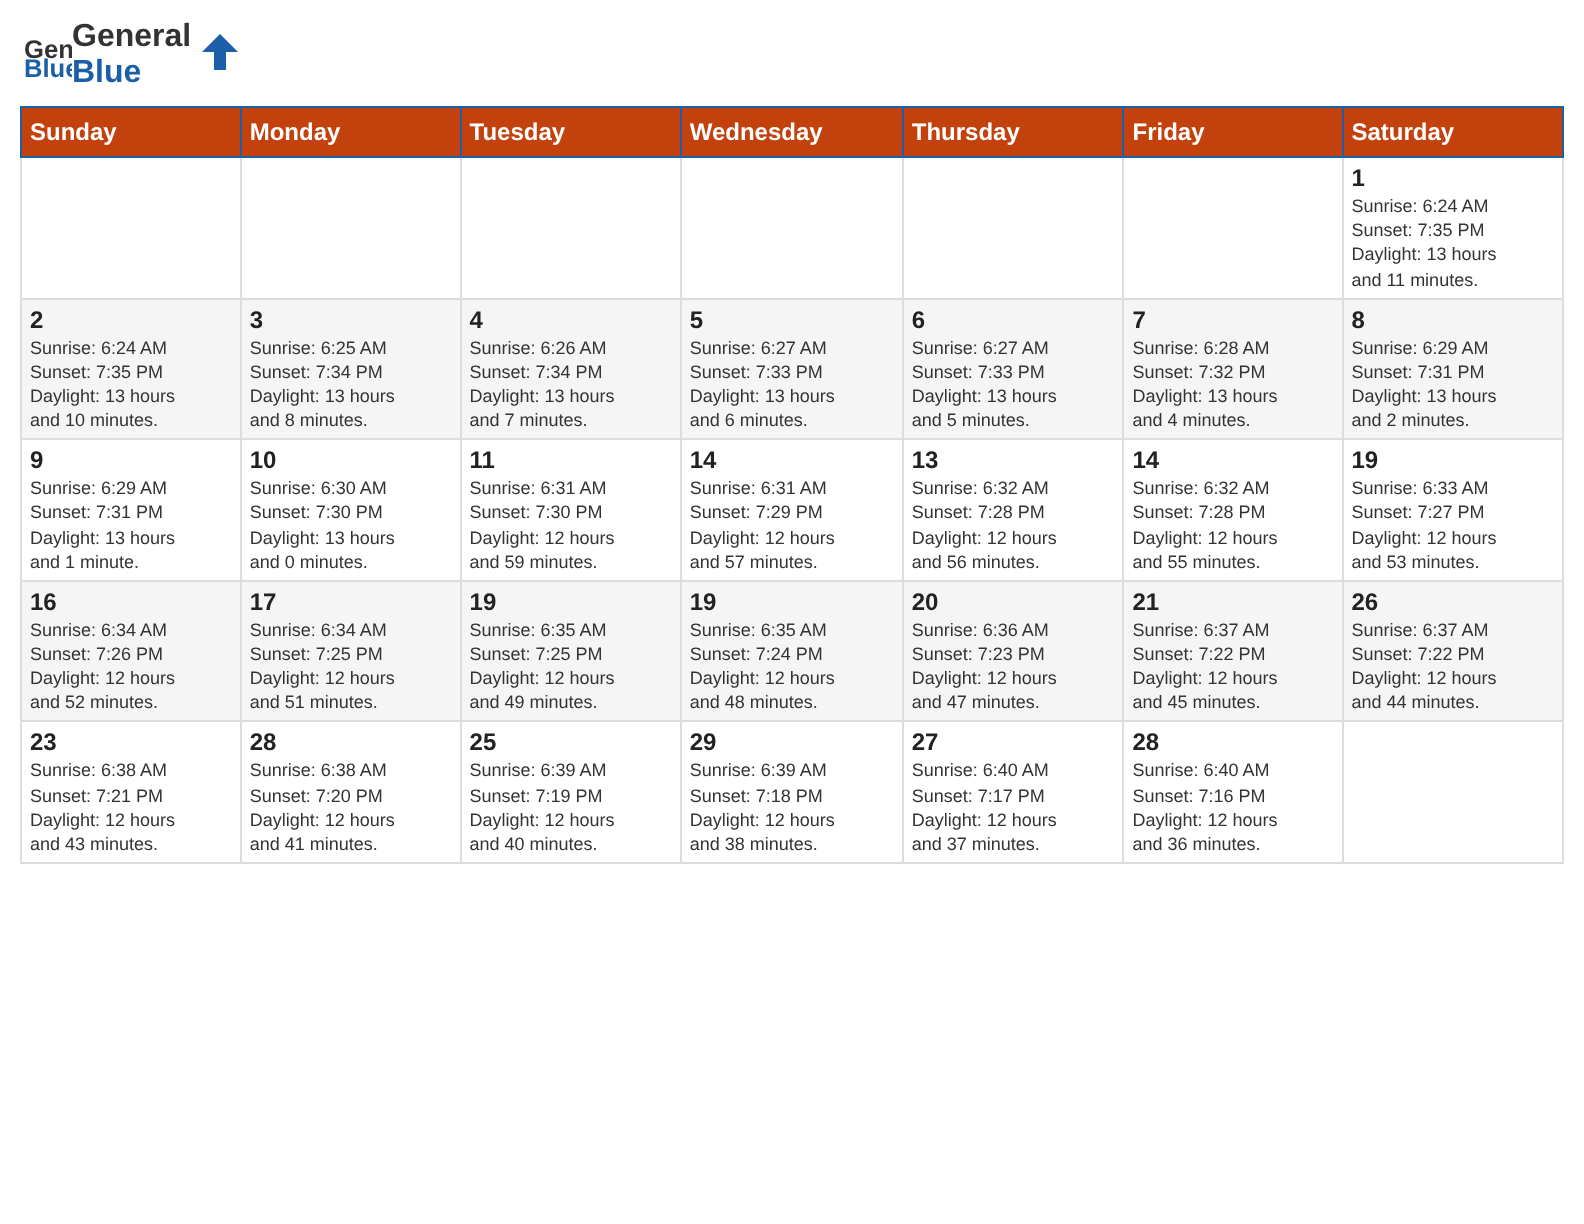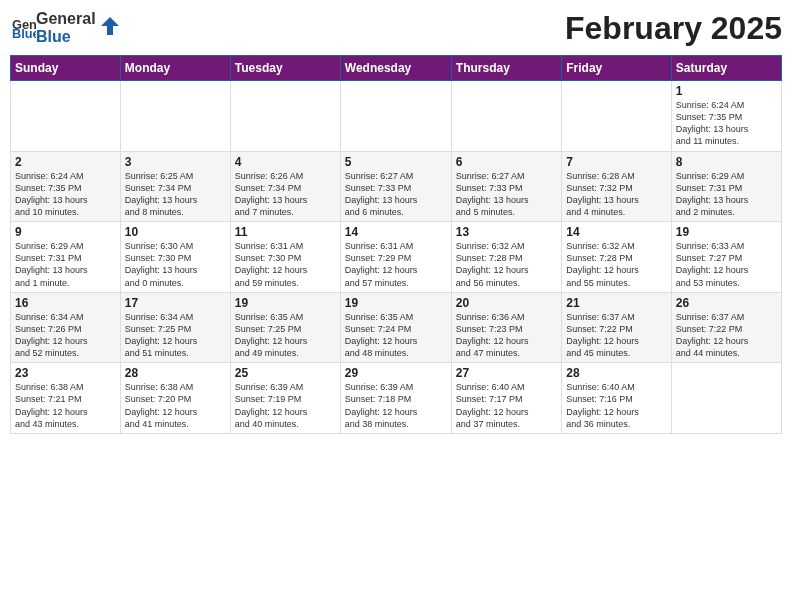--- a/index.html
+++ b/index.html
@@ -12,21 +12,21 @@
     .logo { display: flex; align-items: center; }
     .logo-icon { width: 24px; height: 24px; margin-left: 2px; }
     
     .title-block { text-align: right; }
     .cal-title { font-size: 32px; font-weight: bold; color: #222; }
     .cal-subtitle { font-size: 14px; color: #555; }
     
     .calendar { width: 100%; border-collapse: collapse; border: 1px solid #ccc; }
     
     .calendar th {
-      background-color: #701a75;
+      background-color: #c2410c;
       color: #fff;
       font-size: 12px;
       font-weight: bold;
       padding: 5px 4px;
       text-align: left;
       border: 1px solid #1a5fa8;
     }
     
     .calendar td {
       vertical-align: top;
@@ -65,21 +65,20 @@
       </svg>
       <div style="display:flex;flex-direction:column;line-height:1.1;">
         <span style="font-size:16px;font-weight:bold;color:#333;">General</span>
         <span style="font-size:16px;font-weight:bold;color:#1a5fa8;">Blue</span>
       </div>
       <svg width="22" height="22" viewBox="0 0 22 22" style="margin-left:3px;margin-top:-4px;">
         <polygon points="2,11 11,2 20,11 14,11 14,20 8,20 8,11" fill="#1a5fa8"></polygon>
       </svg>
     </div>
     <div class="title-block">
-      <div class="cal-title">February 2025</div>
     </div>
   </div>
 
   <table class="calendar">
     <thead>
       <tr>
 
       <th>Sunday</th>
           <th>Monday</th>
           <th>Tuesday</th>

